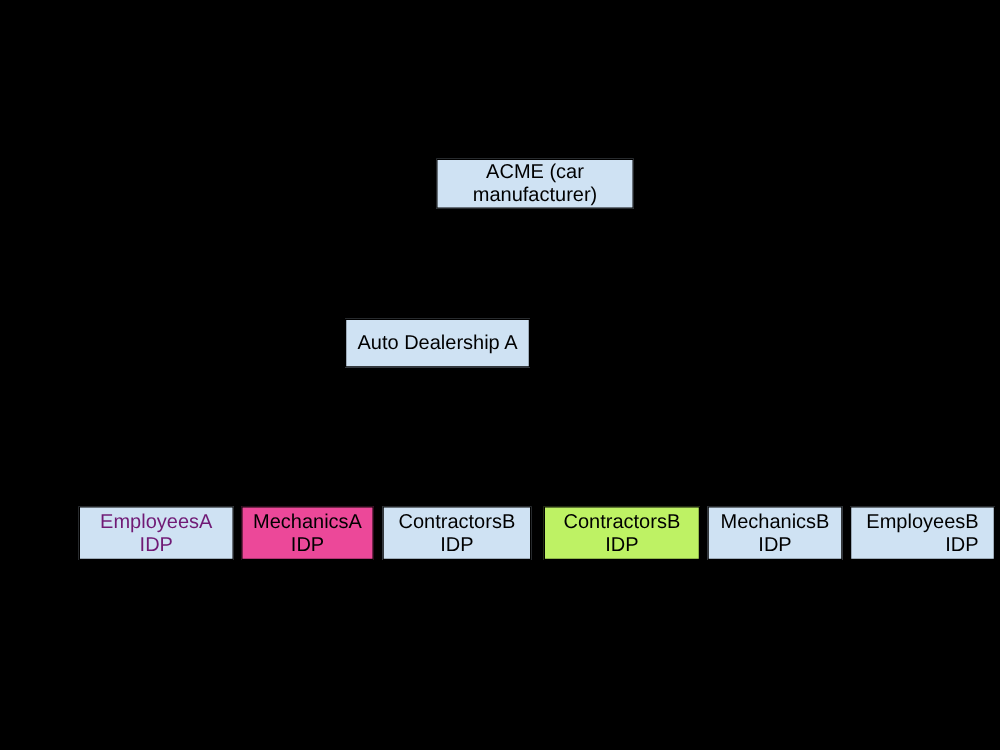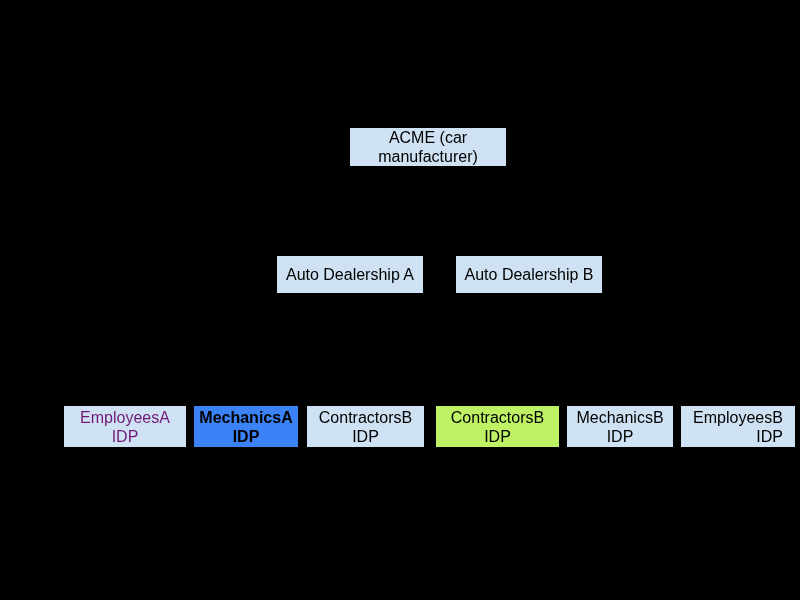--- a/index.html
+++ b/index.html
@@ -33,24 +33,23 @@
     border: 1px solid transparent;
   }
 </style>
 </head>
 <body style="background: rgb(0, 0, 0);">
 
 <div id="diagram-canvas">
     <div class="node" style="left: 276px; top: 255px; width: 148px; height: 39px; background: rgb(207, 226, 243); border-color: rgb(0, 0, 0); color: rgb(0, 0, 0);">Auto Dealership A</div>
     <div class="node" style="left: 349px; top: 127px; width: 158px; height: 40px; background: rgb(207, 226, 243); border-color: rgb(0, 0, 0); color: rgb(0, 0, 0);">ACME (car
 manufacturer)</div>
-    <div class="node" style="left: 455px; top: 255px; width: 148px; height: 39px; background: rgb(207, 226, 243); border-color: rgb(0, 0, 0); color: rgb(0, 0, 0);">Auto Dealership B</div>
     <div class="node" style="left: 63px; top: 405px; width: 124px; height: 43px; background: rgb(207, 226, 243); border-color: rgb(0, 0, 0); color: #701a75;">EmployeesA
 IDP</div>
-    <div class="node" style="left: 193px; top: 405px; width: 106px; height: 43px; background: #3b82f6; border-color: rgb(0, 0, 0); color: rgb(0, 0, 0); font-weight: bold;">MechanicsA
+    <div class="node" style="left: 193px; top: 405px; width: 106px; height: 43px; background: #ec4899; border-color: rgb(0, 0, 0); color: rgb(0, 0, 0);">MechanicsA
 IDP</div>
     <div class="node" style="left: 306px; top: 405px; width: 119px; height: 43px; background: rgb(207, 226, 243); border-color: rgb(0, 0, 0); color: rgb(0, 0, 0);">ContractorsB
 IDP</div>
     <div class="node" style="left: 435px; top: 405px; width: 125px; height: 43px; background: #bef264; border-color: rgb(0, 0, 0); color: rgb(0, 0, 0);">ContractorsB
 IDP</div>
     <div class="node" style="left: 566px; top: 405px; width: 108px; height: 43px; background: rgb(207, 226, 243); border-color: rgb(0, 0, 0); color: rgb(0, 0, 0); text-align: center;">MechanicsB
 IDP</div>
     <div class="node" style="left: 680px; top: 405px; width: 116px; height: 43px; background: rgb(207, 226, 243); border-color: rgb(0, 0, 0); color: rgb(0, 0, 0); text-align: right;">EmployeesB
 IDP</div>
   </div>

